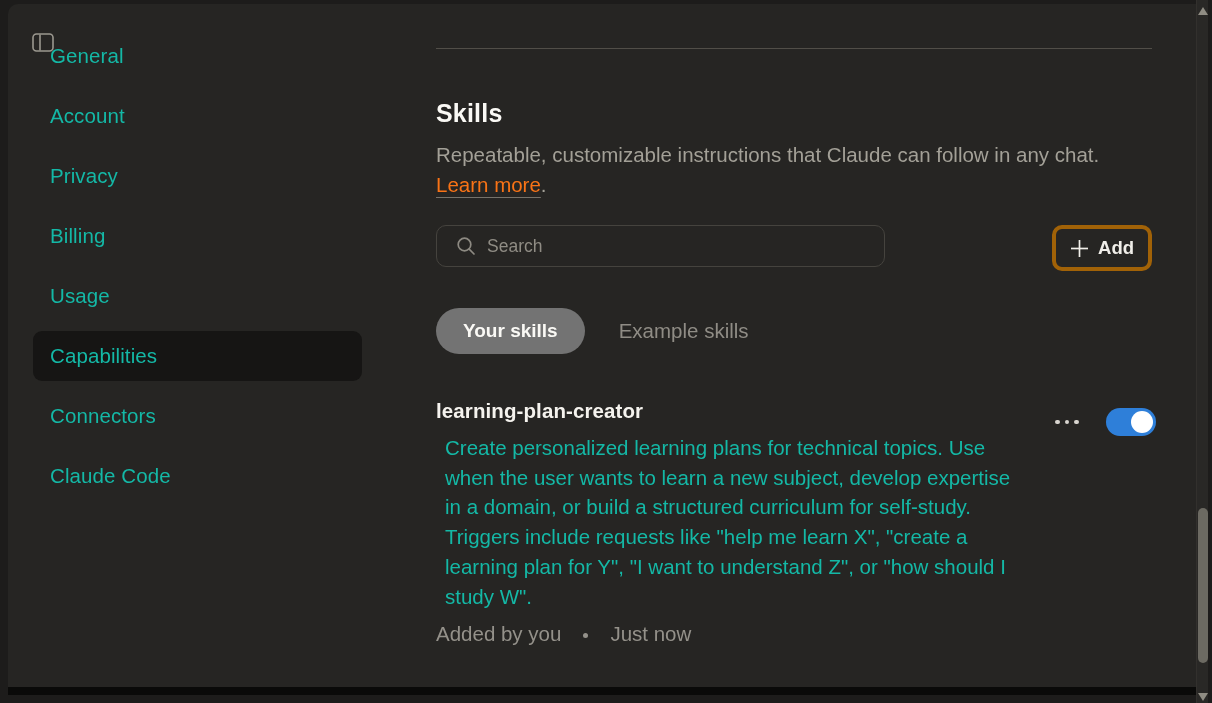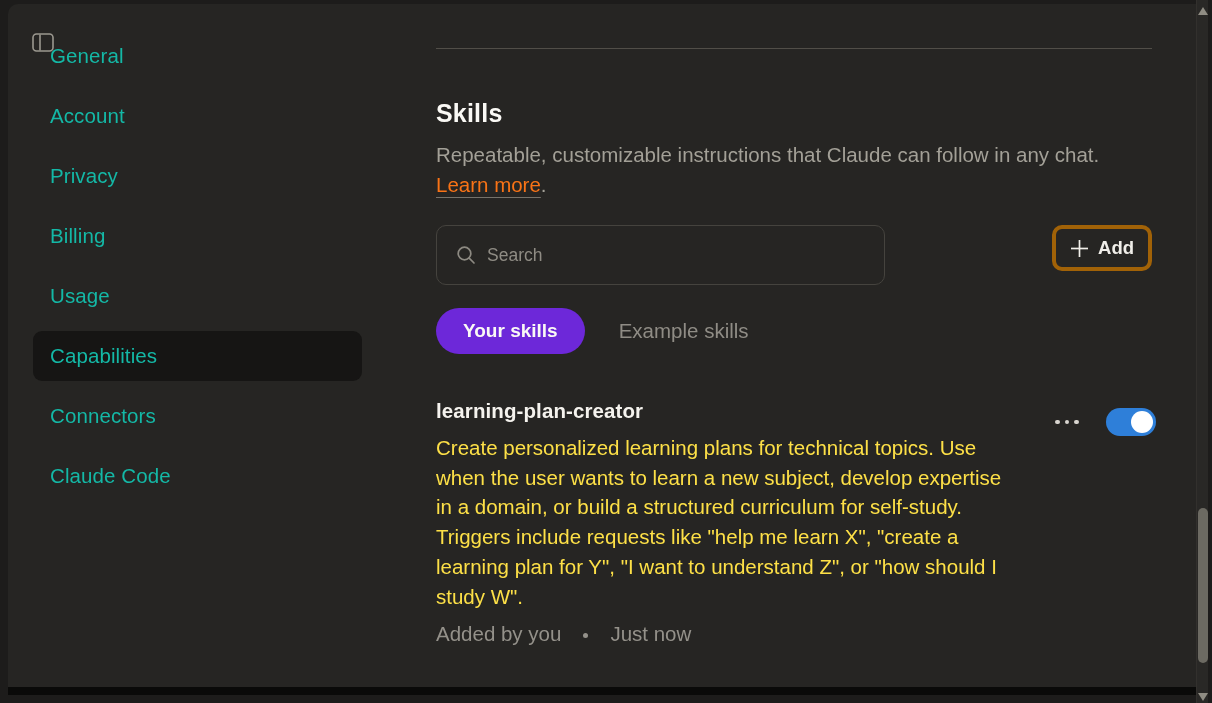--- a/index.html
+++ b/index.html
@@ -44,21 +44,21 @@
     position:absolute; left:0; top:136px; width:690px;
     color:#a3a097; font-size:20.5px; line-height:30px; font-weight:400;
   }
   .page-desc a {
     color:#f97316; text-decoration:underline;
     text-decoration-color:#75726b; text-underline-offset:5px; text-decoration-thickness:1px;
     cursor:pointer;
   }
 
   .search-box {
-    position:absolute; left:0; top:221px; width:449px; height:60px;
+    position:absolute; left:0; top:221px; width:449px; height:42px;
     border:1px solid #45433e; border-radius:10px;
     display:flex; align-items:center; padding:0 14px 0 19px; gap:11px;
     background:transparent;
   }
   .search-box input {
     background:transparent; border:none; outline:none;
     color:#e8e6e0; font-size:17.5px; width:100%;
     font-family:"Liberation Sans", sans-serif;
   }
   .search-box input::placeholder { color:#8f8c84; }
@@ -66,33 +66,33 @@
   .add-btn {
     position:absolute; left:616px; top:221px; width:100px; height:46px;
     border:4px solid #a16207; border-radius:10px; background:transparent;
     display:flex; align-items:center; justify-content:center; gap:9px;
     color:#f0eee9; font-size:18.5px; font-weight:700; cursor:pointer;
     font-family:"Liberation Sans", sans-serif;
   }
 
   .tabs { position:absolute; left:0; top:304px; height:46px; display:flex; align-items:center; gap:34px; }
   .tab-pill {
-    background:#6d28d9; color:#faf9f5; font-weight:700; font-size:19px;
+    background:#737373; color:#faf9f5; font-weight:700; font-size:19px;
     height:46px; padding:0 27px; border-radius:24px;
     display:flex; align-items:center; cursor:pointer;
   }
   .tab-plain { color:#8f8c85; font-size:20.5px; cursor:pointer; }
 
   .skill-name {
     position:absolute; left:0; top:395px;
     color:#f5f3ee; font-size:20.5px; font-weight:600; letter-spacing:.1px;
   }
   .skill-desc {
-    position:absolute; left:0; top:429px; width:575px;
-    color:#fde047; font-size:20.5px; line-height:29.7px; font-weight:400;
+    position:absolute; left:9px; top:429px; width:575px;
+    color:#14b8a6; font-size:20.5px; line-height:29.7px; font-weight:400;
   }
   .skill-meta {
     position:absolute; left:0; top:618px;
     display:flex; align-items:center; gap:22px;
     color:#94918a; font-size:20.5px;
   }
   .meta-dot { width:5px; height:5px; border-radius:50%; background:#94918a; margin-top:2px; }
 
   .dots-btn {
     position:absolute; left:614px; top:406px; width:34px; height:24px;

